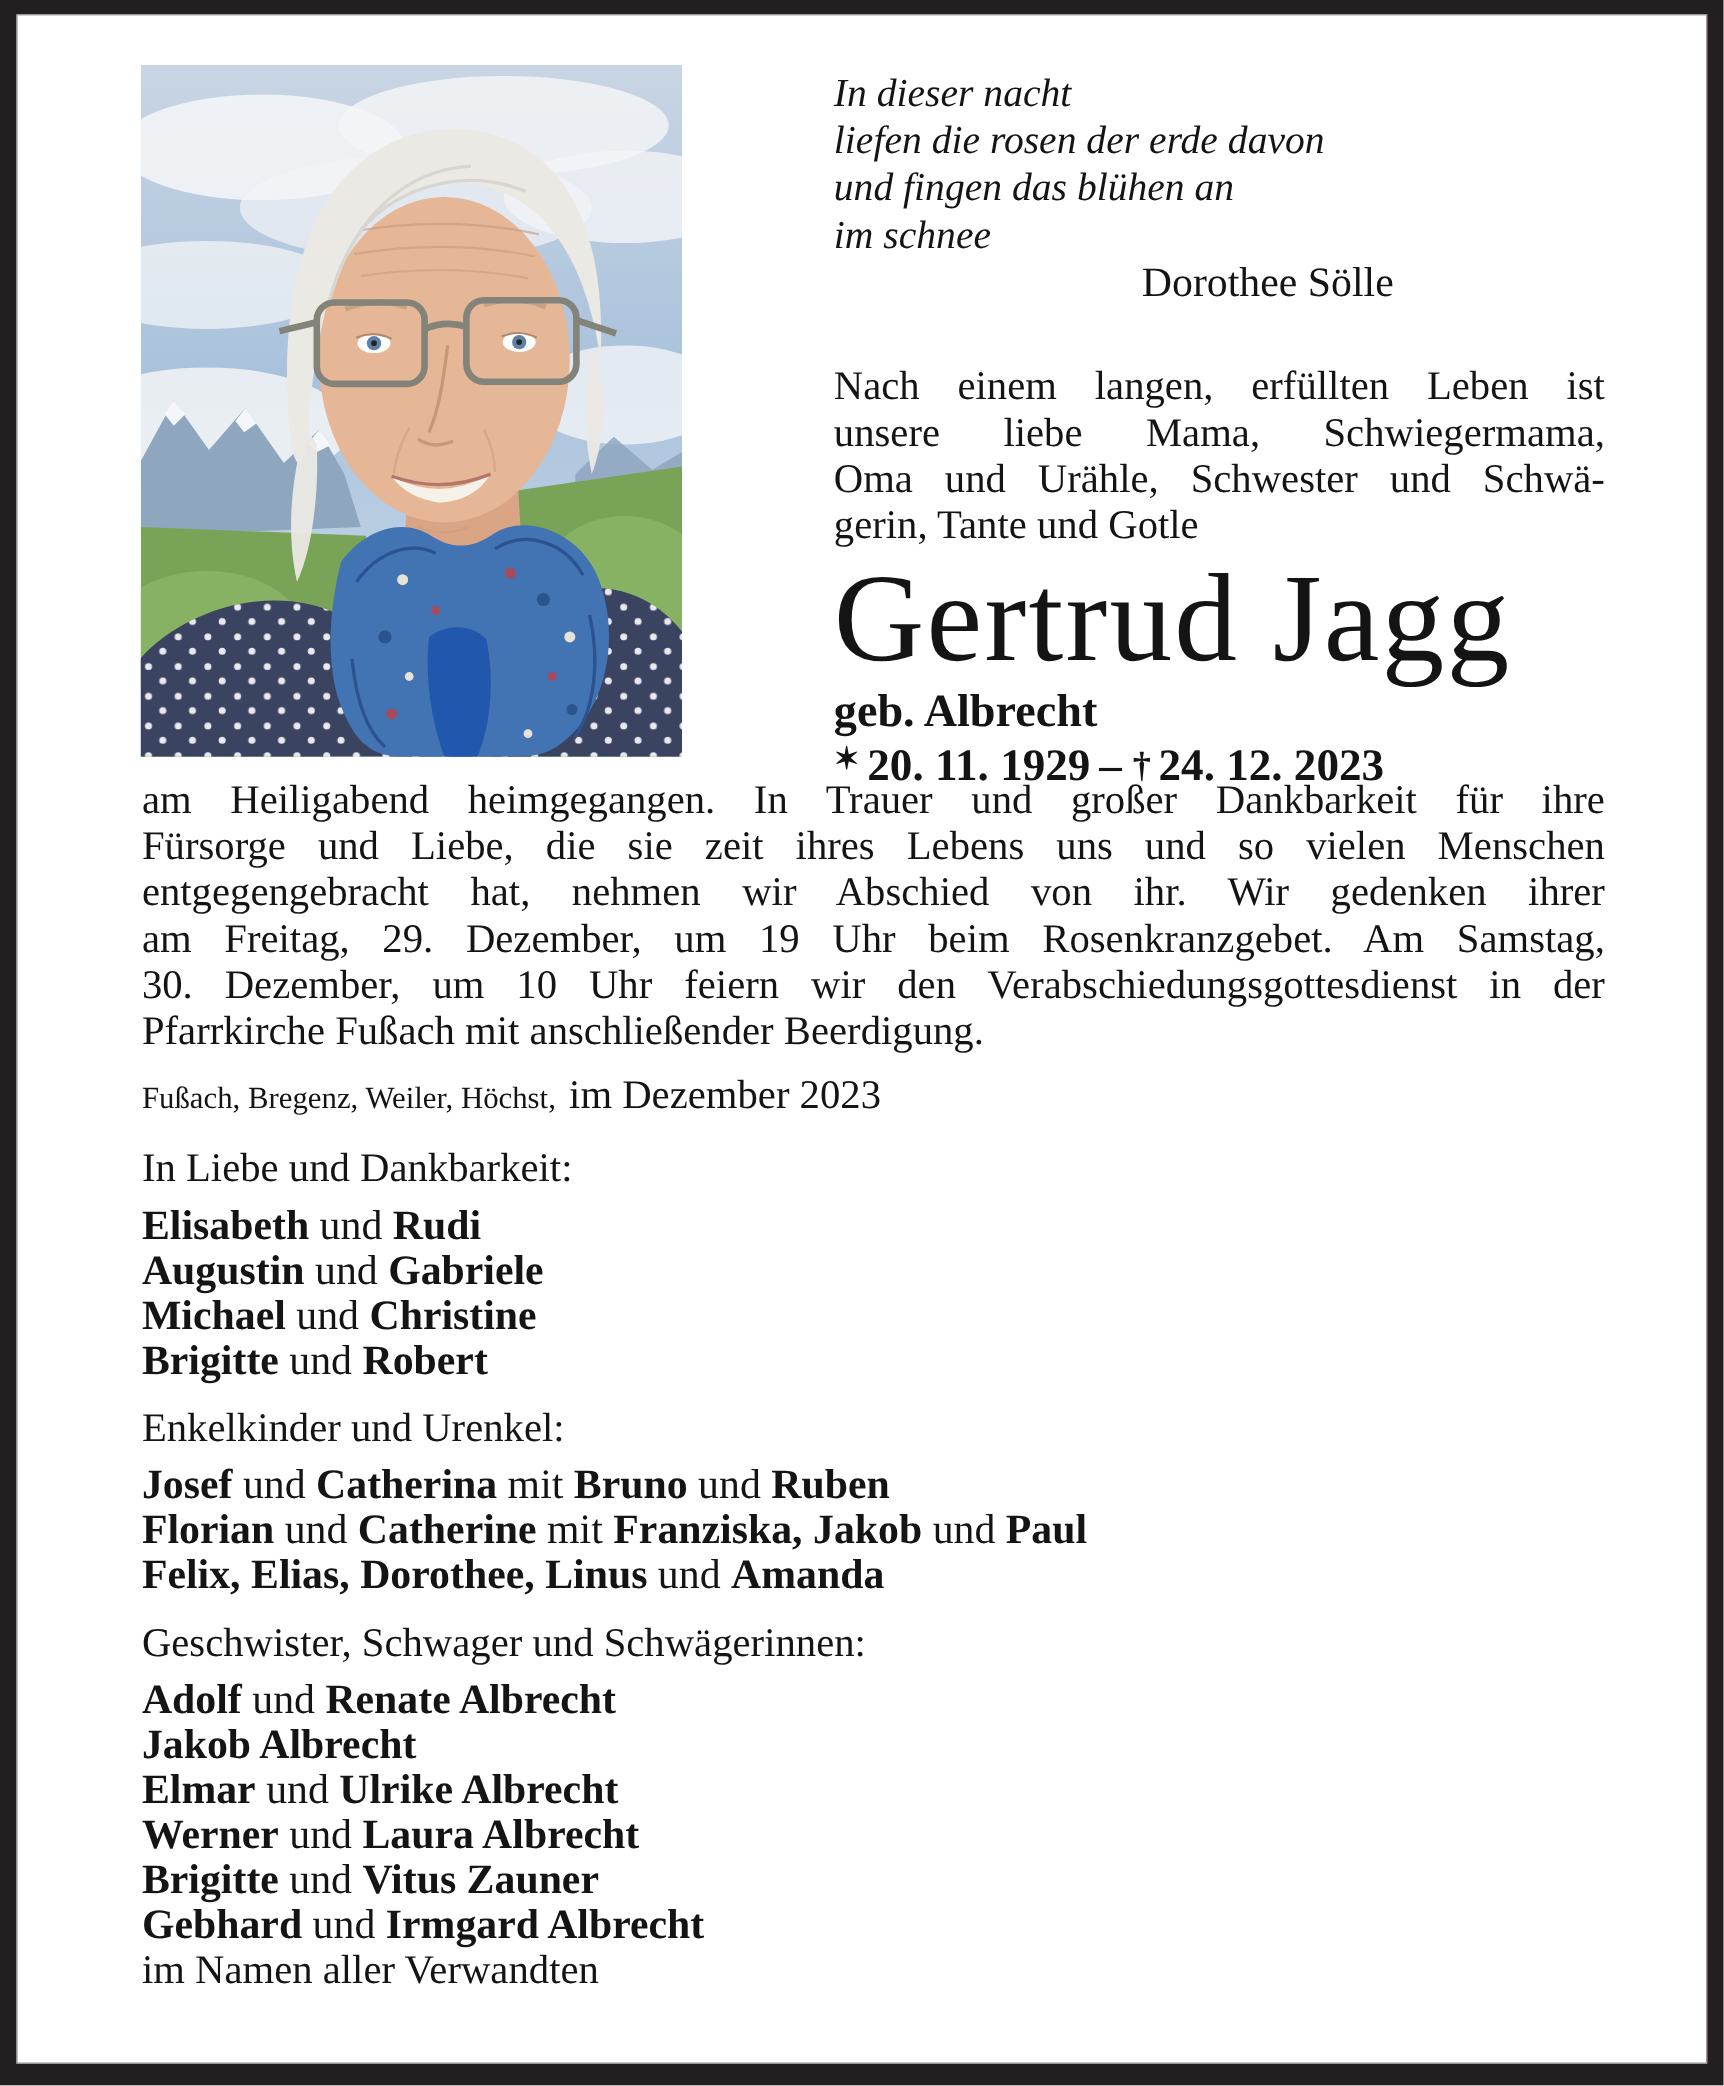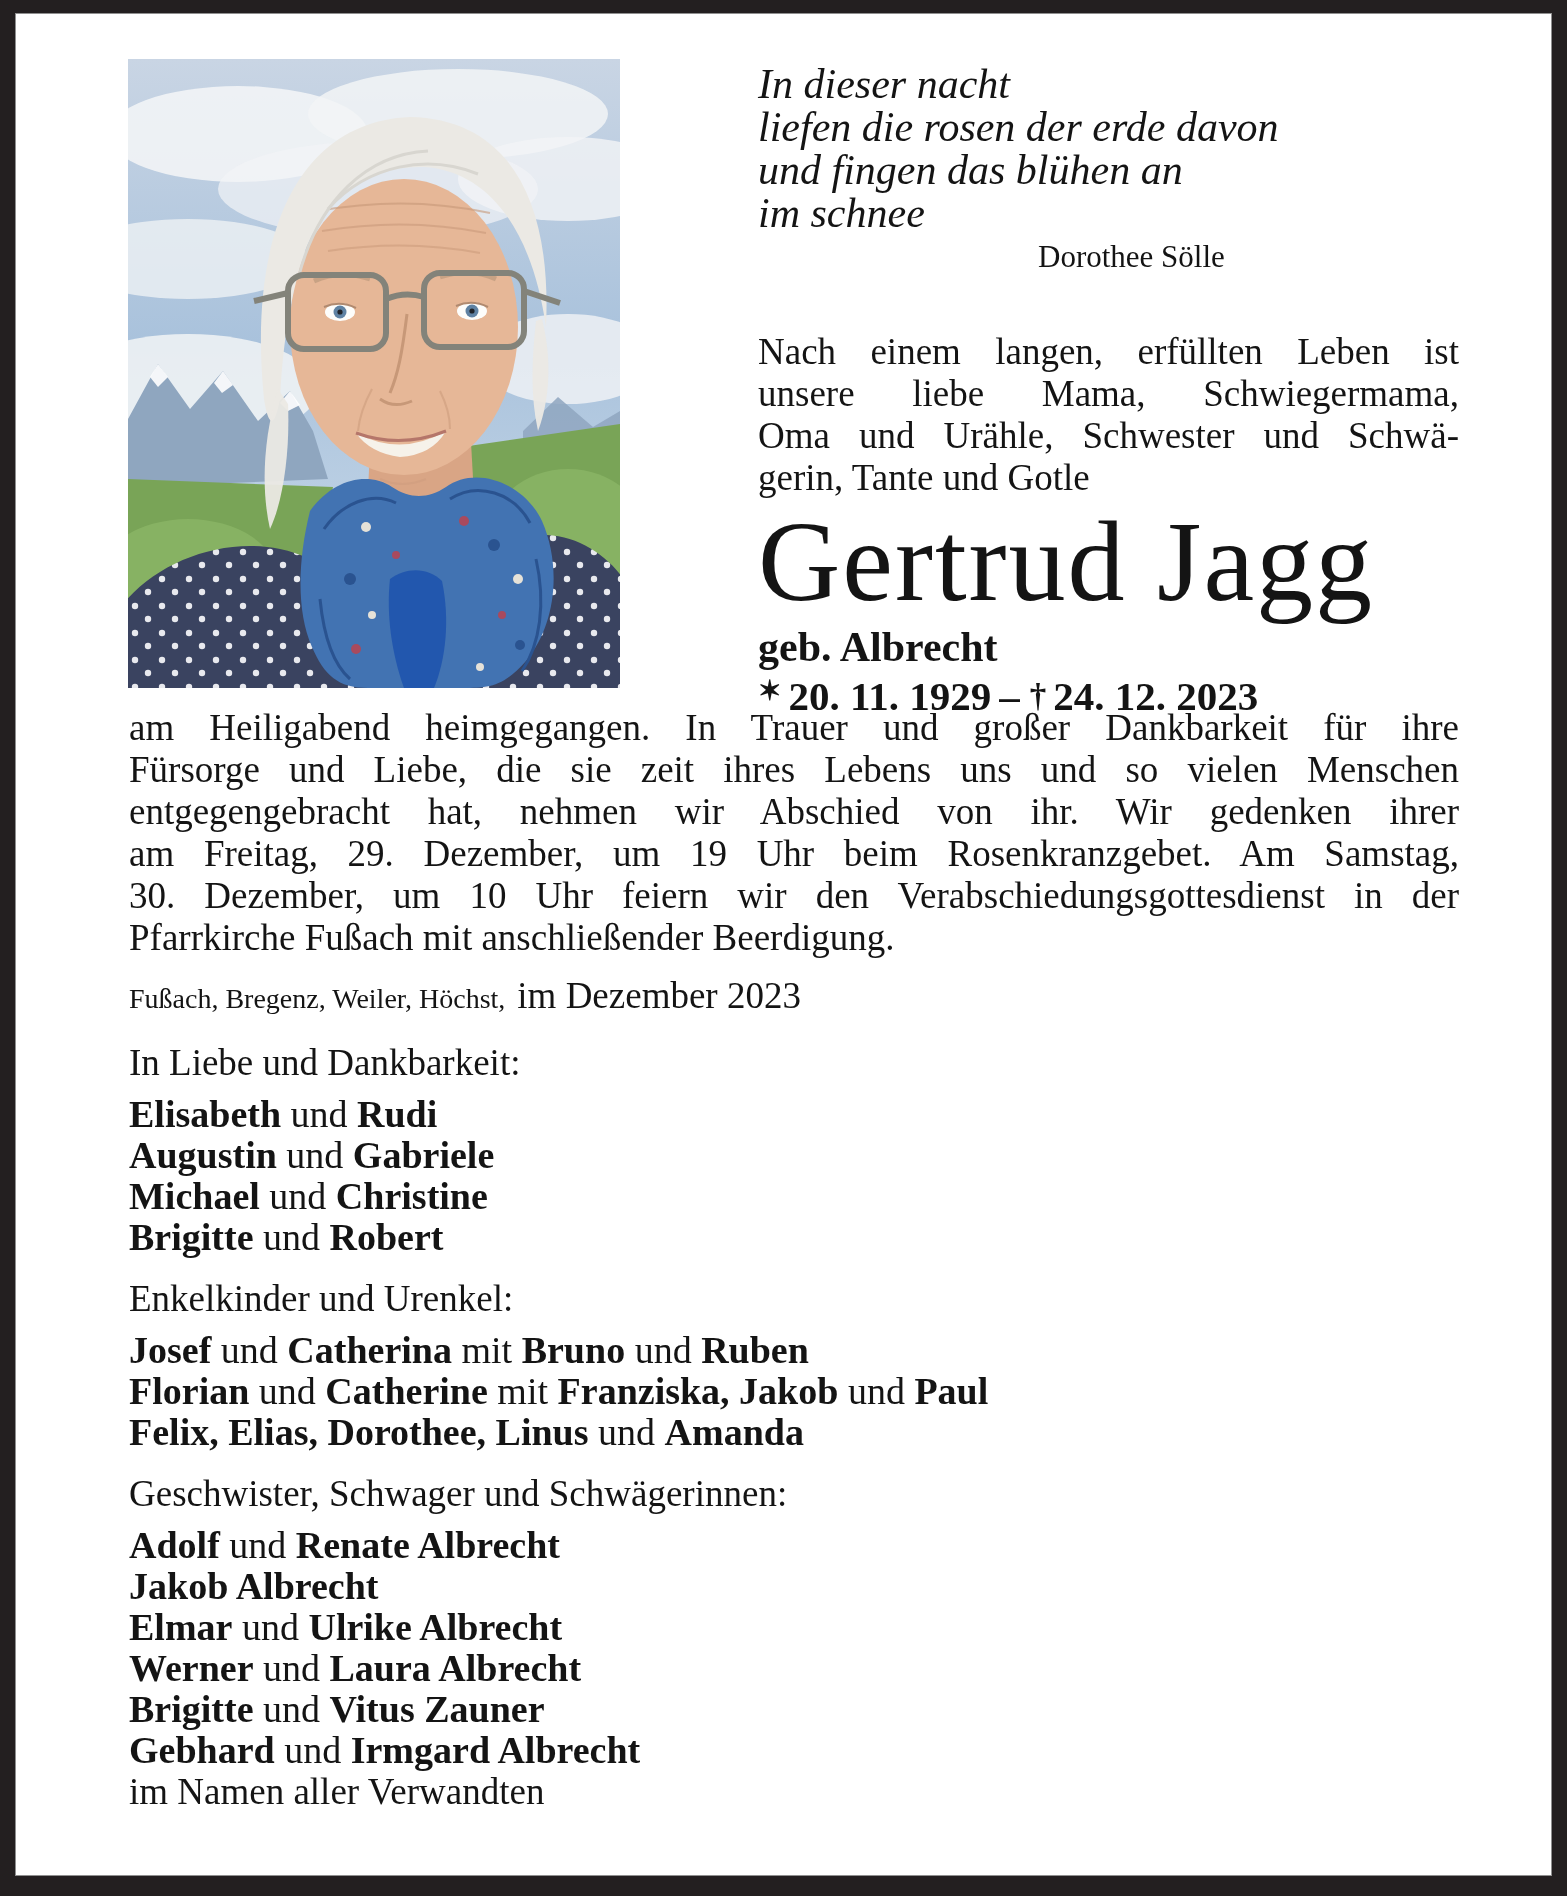--- a/index.html
+++ b/index.html
@@ -11,22 +11,22 @@
     color:#141414;
   }
   .inner {
     position:absolute; left:15px; top:13px; right:15px; bottom:20px;
     background:#ffffff; border:1px solid #8f8f8f; box-sizing:border-box;
     overflow:hidden;
   }
   .photo { position:absolute; left:112px; top:45px; width:492px; height:629px; }
 
   .right-col { position:absolute; left:742px; top:49px; width:701px; }
-  .poem { font-style:italic; font-size:42px; line-height:43px; }
-  .attribution { font-size:31px; line-height:36px; margin:4px 0 0 280px; }
+  .poem { font-style:italic; font-size:36px; line-height:43px; }
+  .attribution { font-size:38px; line-height:36px; margin:4px 0 0 280px; }
   .intro { margin-top:56px; font-size:37px; line-height:42px; }
   .jblock div.jline { text-align:justify; text-align-last:justify; }
   .jblock div.jline.last { text-align-last:left; }
   .name { margin-top:4px; font-size:114px; line-height:118px; letter-spacing:2px; white-space:nowrap; }
   .maiden { margin-top:6px; font-size:42px; line-height:40px; font-weight:bold; }
   .dates { font-size:41px; line-height:48px; font-weight:bold; white-space:nowrap; }
   .dates .star { font-size:28px; vertical-align:10px; margin-right:7px; }
   .dates .dash { margin-left:8px; }
   .dates .dagger { font-size:33px; vertical-align:3px; margin:0 7px 0 10px; }
 

